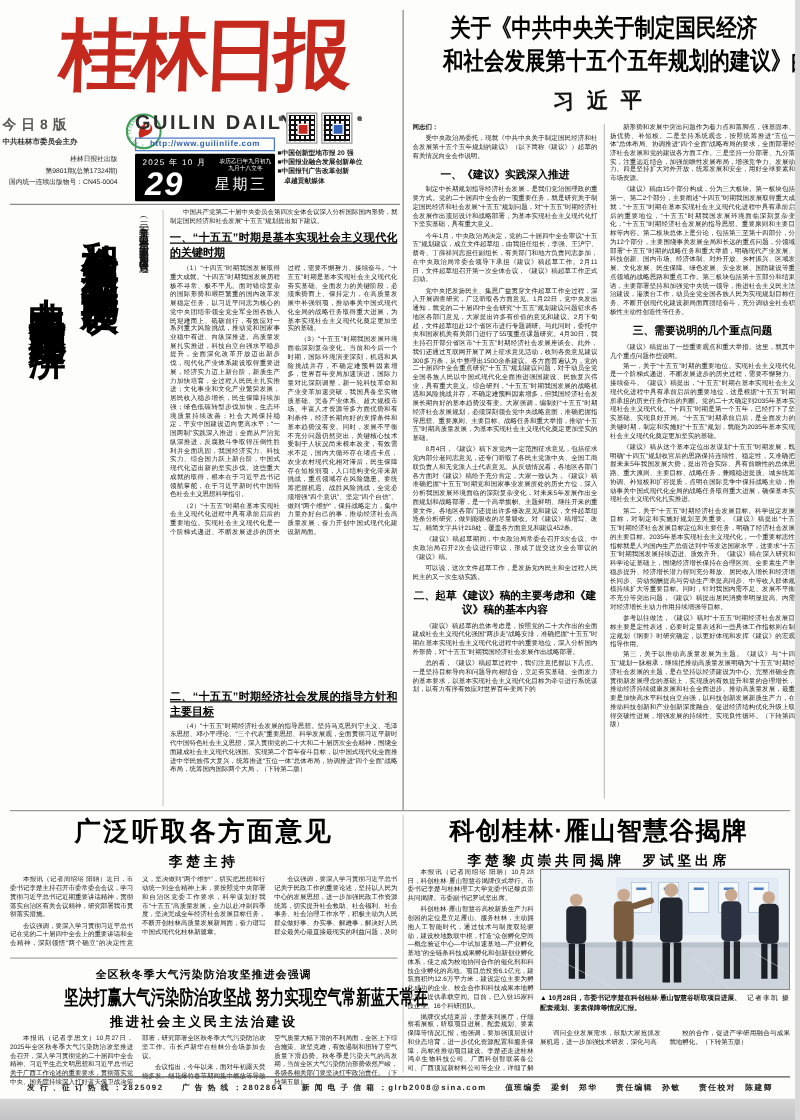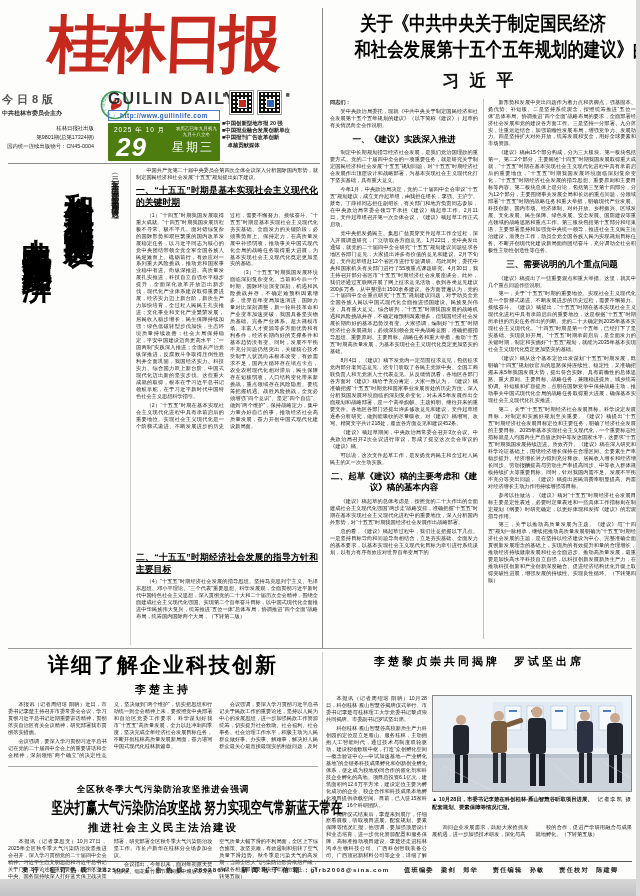--- a/index.html
+++ b/index.html
@@ -13,21 +13,21 @@
   
   #masthead-title{left:42px;top:2px;width:240px;text-align:center;font-family:"DejaVu Serif","Liberation Serif",serif;font-weight:bold;color:#c5281c;font-size:62px;letter-spacing:-5px;line-height:1.35;transform:skewX(-2deg);}
   #mh-left{left:2px;top:92px;width:92px;}
   .mh-today{font-size:11px;letter-spacing:4px;color:#555;font-weight:bold;}
   .mh-sponsor{font-size:6px;color:#333;margin-top:2px;font-weight:bold;}
   .mh-pub{font-size:5.4px;color:#222;text-align:right;line-height:1.7;margin-top:6px;}
   #mh-badge{left:100px;top:90px;width:30px;height:30px;}
   #mh-center{left:108px;top:90px;width:112px;}
   .mh-en{font-size:16px;font-weight:900;letter-spacing:2px;color:#2e2e2e;white-space:nowrap;}
   .mh-url{border:1px solid #4a7bc8;color:#2f62b8;font-size:6.4px;font-weight:bold;text-align:center;padding:1px 0;margin-top:2px;letter-spacing:0.5px;}
-  .mh-datebox{margin-top:2px;background:#4d7c0f;color:#fff;height:38px;position:relative;border-radius:1px;}
+  .mh-datebox{margin-top:2px;background:#000000;color:#fff;height:38px;position:relative;border-radius:1px;}
   .db-ym{position:absolute;left:6px;top:3px;font-size:6.5px;letter-spacing:1px;}
   .db-day{position:absolute;left:8px;top:9px;font-size:26px;font-weight:900;font-style:italic;letter-spacing:1px;}
   .db-lunar{position:absolute;right:3px;top:3px;font-size:4.6px;text-align:center;line-height:1.3;}
   .db-week{position:absolute;right:6px;top:16px;font-size:12px;font-weight:normal;letter-spacing:2px;}
   #mh-right{left:222px;top:90px;width:96px;}
   .qr-row{display:flex;gap:3px;}
   .qr{width:25px;height:25px;border:1px solid #999;background:#fff;padding:1px;position:relative;}
   .qr .px{width:100%;height:100%;background-image:repeating-linear-gradient(0deg,#111 0 2px,transparent 2px 4px),repeating-linear-gradient(90deg,#111 0 2px,#fff 2px 4px);}
   .qr .core{position:absolute;left:8px;top:8px;width:9px;height:9px;border:1px solid #fff;}
   .qr-label{writing-mode:vertical-rl;text-orientation:upright;font-size:3.5px;color:#555;height:26px;line-height:1.1;}
@@ -58,21 +58,21 @@
   .mid-h{font-size:8.8px;font-weight:900;line-height:1.35;margin:4px 0 3px 0;color:#000;text-decoration:underline;}
   .cols2{column-count:2;column-gap:6px;height:336px;overflow:hidden;}
   
   #rule-mid{left:8px;top:648px;width:624px;height:1px;background:#9a9a9a;}
   #rule-vbot{left:322px;top:652px;width:1px;height:206px;background:#cfcfcf;}
   
   #bl{left:8px;top:651px;width:310px;}
   .art-h1{font-size:21px;font-weight:900;text-align:center;letter-spacing:2px;color:#000;}
   .art-sub{font-size:11px;font-weight:900;text-align:center;margin-top:3px;letter-spacing:3px;color:#000;}
   .cols3{column-count:3;column-gap:7px;height:60px;overflow:hidden;font-size:5.2px;margin-top:4px;color:#222;}
-  .banner{border-top:1px solid #a8a8a8;margin-top:5px;padding-top:17px;}
+  .banner{border-top:1px solid #a8a8a8;margin-top:5px;padding-top:7px;}
   .kicker{font-size:8.6px;font-weight:900;text-align:center;letter-spacing:1px;color:#000;}
   .ban-h{font-size:16px;font-weight:900;white-space:nowrap;text-align:center;transform:scaleX(0.72);transform-origin:center;margin-top:2px;color:#000;}
   .ban-sub{font-size:10.5px;font-weight:900;text-align:center;letter-spacing:2px;margin-top:2px;color:#000;}
   .cols3b{column-count:3;column-gap:7px;height:46px;overflow:hidden;font-size:5.2px;margin-top:3px;color:#222;}
   
   #br{left:326px;top:651px;width:306px;height:207px;}
   .br-h{font-size:20px;font-weight:900;text-align:center;letter-spacing:1px;color:#000;}
   #br-colL{position:absolute;left:0;top:44px;width:101px;height:163px;overflow:hidden;font-size:5.2px;color:#222;}
   #br-photo{position:absolute;left:106px;top:44px;width:200px;height:97px;border:1px solid #888;background:#dfe6ec;}
   #br-cap{position:absolute;left:106px;top:145px;width:200px;font-size:5.4px;font-weight:bold;line-height:1.4;color:#111;}
@@ -205,40 +205,41 @@
         <p>（3）“十五五”时期我国发展环境面临深刻复杂变化。当前和今后一个时期，国际环境演变深刻，机遇和风险挑战并存，不确定难预料因素增多，世界百年变局加速演进，国际力量对比深刻调整，新一轮科技革命和产业变革加速突破，我国具备坚实物质基础、完备产业体系、超大规模市场、丰富人才资源等多方面优势和有利条件，经济长期向好的支撑条件和基本趋势没有变。同时，发展不平衡不充分问题仍然突出，关键核心技术受制于人状况尚未根本改变，有效需求不足，国内大循环存在堵点卡点，农业农村现代化相对滞后，民生保障存在短板弱项，人口结构变化带来新挑战，重点领域存在风险隐患。要统筹把握机遇、战胜风险挑战，全党必须增强“四个意识”、坚定“四个自信”、做到“两个维护”，保持战略定力，集中力量办好自己的事，推动经济社会高质量发展，奋力开创中国式现代化建设新局面。</p>
       </div>
     <div class="mid-h">二、“十五五”时期经济社会发展的指导方针和主要目标</div>
     <p>（4）“十五五”时期经济社会发展的指导思想。坚持马克思列宁主义、毛泽东思想、邓小平理论、“三个代表”重要思想、科学发展观，全面贯彻习近平新时代中国特色社会主义思想，深入贯彻党的二十大和二十届历次全会精神，围绕全面建成社会主义现代化强国、实现第二个百年奋斗目标，以中国式现代化全面推进中华民族伟大复兴，统筹推进“五位一体”总体布局，协调推进“四个全面”战略布局，统筹国内国际两个大局，（下转第二版）</p>
   </div>
 
   <div class="abs" id="rule-mid"></div>
   <div class="abs" id="rule-vbot"></div>
 
   <div class="abs" id="bl">
-    <div class="art-h1">详细了解企业科技创新</div>
+    <div class="art-h1">广泛听取各方面意见</div>
     <div class="art-sub">李楚主持</div>
     <div class="cols3 jt smalltxt">
         <p>本报讯（记者周绍瑢 阳聃）近日，市委书记李楚主持召开市委常委会会议，学习贯彻习近平总书记近期重要讲话精神，贯彻落实自治区有关会议精神，研究部署我市贯彻落实措施。</p>
         <p>会议强调，要深入学习贯彻习近平总书记在党的二十届四中全会上的重要讲话和全会精神，深刻领悟“两个确立”的决定性意义，坚决做到“两个维护”，切实把思想和行动统一到全会精神上来，要按照党中央部署和自治区党委工作要求，科学谋划好我市“十五五”高质量发展，全力以赴冲刺四季度，坚决完成全年经济社会发展目标任务，不断开创桂林高质量发展新局面，奋力谱写中国式现代化桂林新篇章。</p>
         <p>会议强调，要深入学习贯彻习近平总书记关于民政工作的重要论述，坚持以人民为中心的发展思想，进一步加强民政工作资源统筹，切实提升社会救助、社会福利、社会事务、社会治理工作水平，积极主动为人民群众做好事、办实事、解难事，解决好人民群众最关心最直接最现实的利益问题，及时回应民生关切，让人民群众有更多获得感、幸福感、安全感。</p>
       </div>
 
     <div class="banner">
       <div class="kicker">全区秋冬季大气污染防治攻坚推进会强调</div>
       <div class="ban-h">坚决打赢大气污染防治攻坚战  努力实现空气常新蓝天常在</div>
       <div class="ban-sub">推进社会主义民主法治建设</div>
       <div class="cols3b jt smalltxt">
           <p>本报讯（记者李思文）10月27日，2025年全区秋冬季大气污染防治攻坚推进会召开，深入学习贯彻党的二十届四中全会精神、习近平生态文明思想和习近平总书记关于广西工作论述的重要要求，贯彻落实党中央、国务院持续深入打好蓝天保卫战决策部署，研究部署全区秋冬季大气污染防治攻坚工作。市长卢新华在桂林分会场参加会议。</p>
           <p>会议指出，今年以来，面对年初露天焚烧多发、烟花爆竹春节期间集中燃放等导致空气质量大幅下滑的不利局面，全区上下综合施策、攻坚克难，有效遏制和扭转了空气质量下滑趋势。秋冬季是污染天气的高发期，当前全区大气污染防治形势依然严峻，各级各相关部门要坚决扛牢政治责任。（下转第五版）</p>
         </div>
     </div>
   </div>
 
   <div class="abs" id="br">
+    <div class="br-h">科创桂林·雁山智慧谷揭牌</div>
     <div class="art-sub">李楚黎贞崇共同揭牌　罗试坚出席</div>
 
     <div id="br-colL" class="jt smalltxt">
         <p>本报讯（记者周绍瑢 阳聃）10月28日，科创桂林·雁山智慧谷揭牌仪式举行。市委书记李楚与桂林理工大学党委书记黎贞崇共同揭牌。市委副书记罗试坚出席。</p>
         <p>科创桂林·雁山智慧谷高校新质生产力科创园的定位是立足雁山、服务桂林，主动拥抱人工智能时代，通过技术与制度双轮驱动，建设校地数联中枢，打造“众创孵化空间—概念验证中心—中试加速基地—产业孵化基地”的全链条科技成果孵化和创新创业孵化体系，使之成为校地协同合作的催化剂和科技企业孵化的高地。项目总投资6.1亿元，建筑面积约12.6万平方米，建设定位主要为孵化成功的企业、校企合作和科技成果本地孵化项目提供承载空间。目前，已入驻15家科技企业、16个科研团队。</p>
         <p>揭牌仪式结束后，李楚来到展厅，仔细察看展板，听取项目进展、配套规划、要素保障等情况汇报，他强调，要加强顶层设计和业态培育，进一步优化资源配置和服务保障，高标准推动项目建设。李楚还走进桂林鸿卓生物科技公司、广西科创智联装备公司、广西顶冠新材料公司等企业，详细了解企业科技创新、产品研发、生产经营、市场拓展等情况，仔细</p>
       </div>
 
     <div id="br-photo">
       <svg width="198" height="95" viewBox="0 0 198 95">

